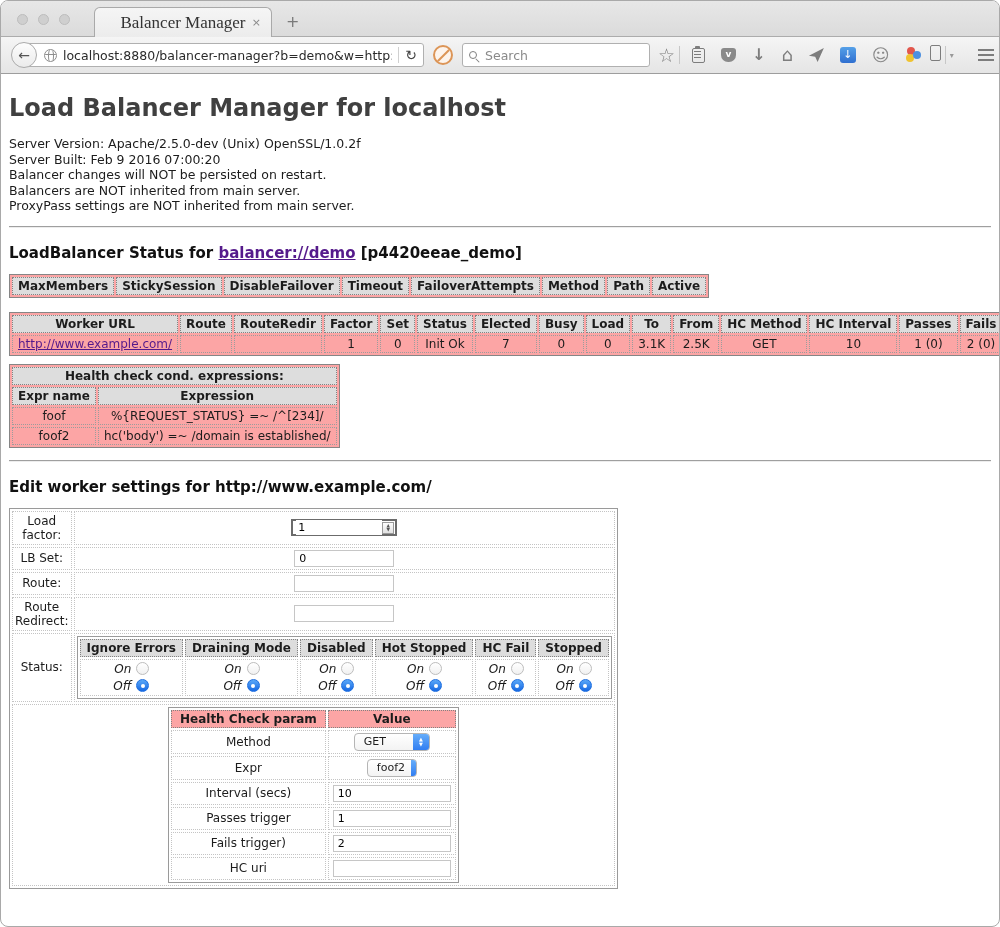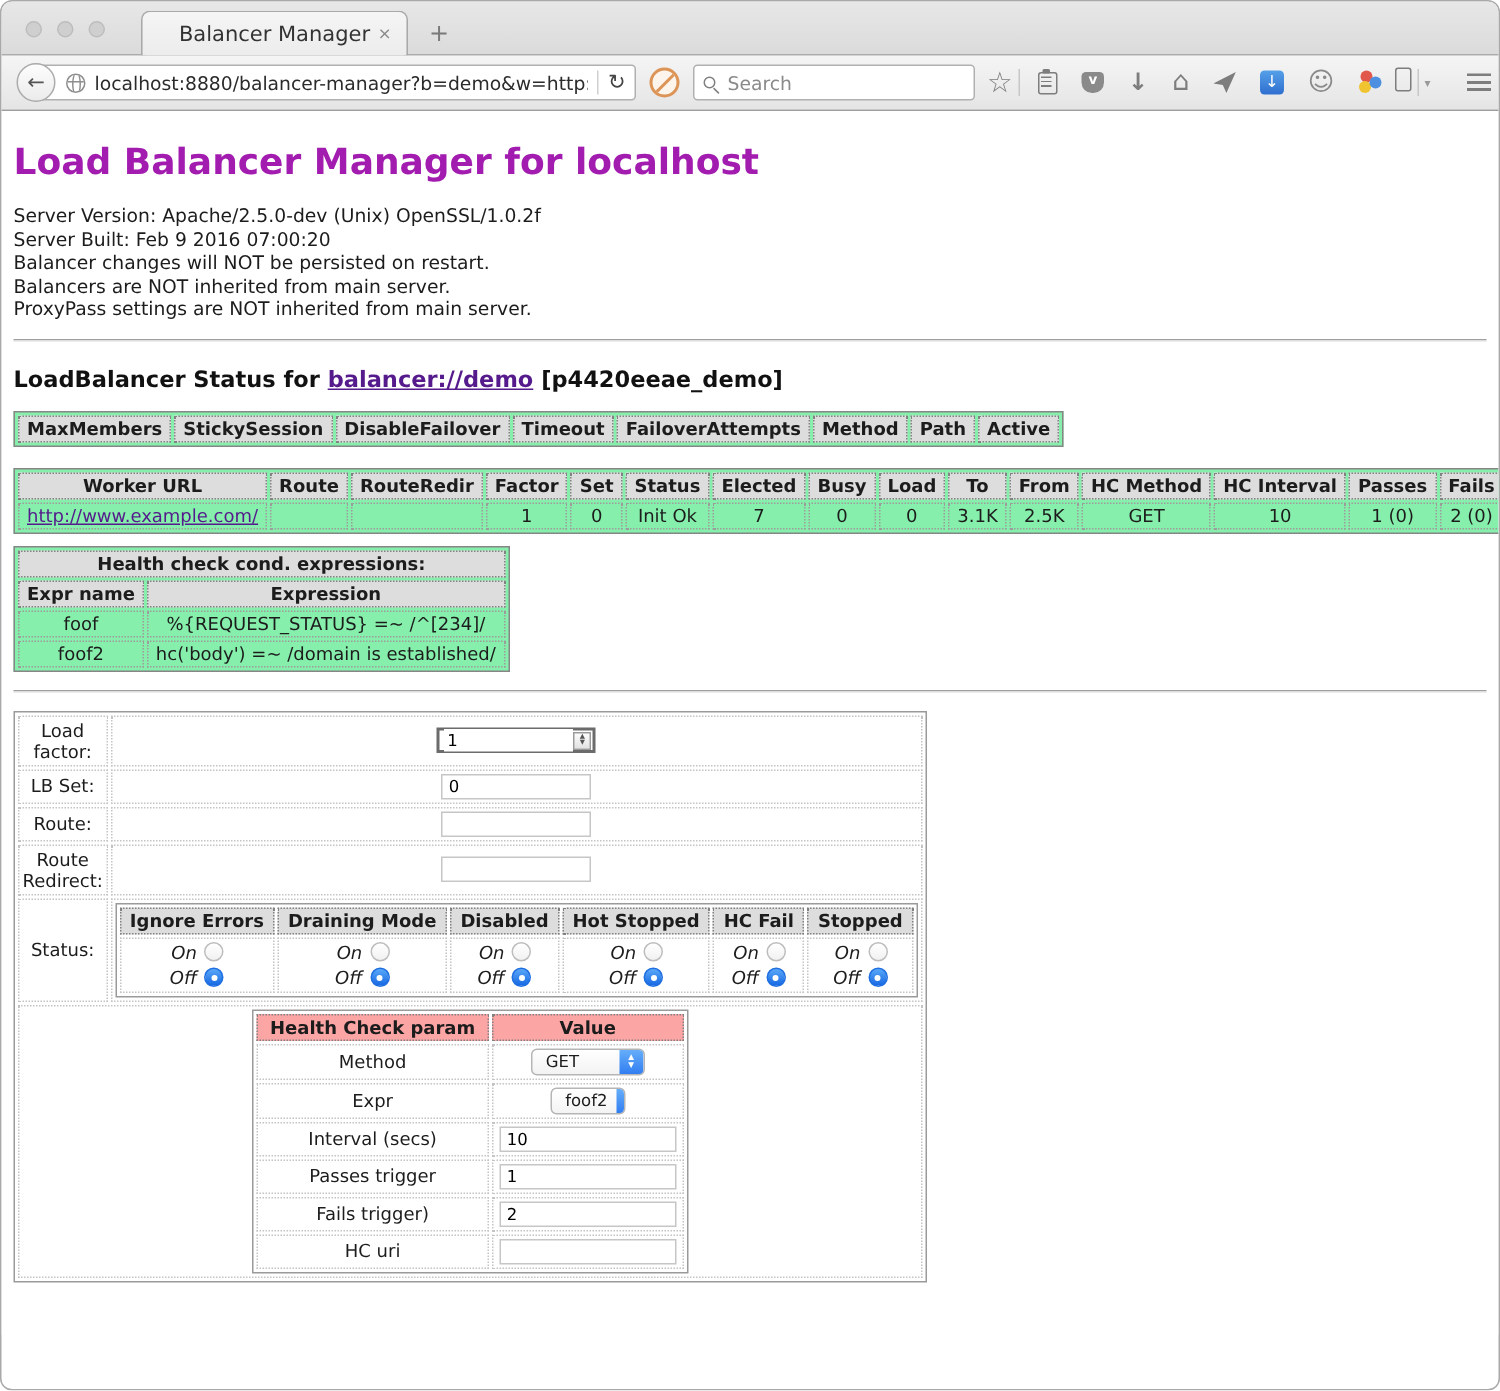--- a/index.html
+++ b/index.html
@@ -11,21 +11,21 @@
 
   
   .tabbar { height:36px; background:linear-gradient(#e7e7e7,#dbdbdb); position:relative;
             border-bottom:1px solid #acacac; display:flex; align-items:flex-end; }
   .traffic { position:absolute; top:13px; left:16px; display:flex; gap:10px; }
   .light { width:11px; height:11px; border-radius:50%; background:#cfcfcf; border:1px solid #bdbdbd; }
   .tab { margin-left:93px; width:178px; height:30px; margin-bottom:-1px; z-index:2;
          background:linear-gradient(#f5f5f5,#ececec); border:1px solid #a9a9a9; border-bottom:none;
          border-radius:6px 6px 0 0; display:flex; align-items:center; justify-content:center;
          position:relative; }
-  .tab-title { font-size:14px; color:#333; }
+  .tab-title { font-size:17px; color:#333;font-family:Liberation Serif, serif; }
   .tab-close { position:absolute; right:10px; top:8px; font-size:11px; color:#8a8a8a; cursor:default; }
   .newtab { font-size:16px; color:#7a7a7a; margin:0 0 6px 14px; line-height:1; }
 
   
   .toolbar { height:37px; background:linear-gradient(#f5f5f5,#e5e5e5); border-bottom:1px solid #9d9d9d;
              display:flex; align-items:center; padding:0 10px; }
   .back-btn { width:26px; height:26px; border-radius:50%; border:1px solid #ababab;
               background:linear-gradient(#fdfdfd,#ebebeb); color:#555; font-size:14px; line-height:24px;
               text-align:center; z-index:2; margin-right:-13px; flex:0 0 auto; }
   .urlbar { flex:0 0 400px; height:24px; background:#fff; border:1px solid #b0b0b0; border-radius:3px;
@@ -73,28 +73,28 @@
   .dot.b { background:#4d90e0; left:7px; top:4px; }
   .device { width:11px; height:16px; border:1.5px solid #7d7d7d; border-radius:2px; display:inline-block; }
   .caret { font-size:8px; color:#9a9a9a; }
   .burger { width:16px; height:12px;
             background:repeating-linear-gradient(#7d7d7d 0 2px, transparent 2px 5px); }
   .plane { width:15px; height:14px; background:#7d7d7d;
            clip-path:polygon(0 55%, 100% 0, 58% 100%, 42% 62%); }
 
   
   .content { padding:8px 8px 0 8px; background:#fff; height:816px; overflow:hidden; }
-  h1 { font-size:24px; margin:12px 0 14px 0; color:#a21caf; letter-spacing:0; }
+  h1 { font-size:24px; margin:12px 0 14px 0; color:#404040; letter-spacing:0; }
   .info div { font-size:12.5px; color:#1c1c1c; line-height:15.5px; }
   hr.rule { border:none; border-top:1px solid #9f9f9f; border-bottom:1px solid #ededed; margin:12px 0; }
   h3 { font-size:15px; margin:16px 0 12px 0; color:#111; }
   a.plink { color:#551a8b; text-decoration:underline; }
 
   table.htbl { border-collapse:separate; border-spacing:2px; border:1px solid #868686;
-               background:#86efac; font-size:12px; color:#1c1c1c; }
+               background:#fca5a5; font-size:12px; color:#1c1c1c; }
   table.htbl th { background:#ddd; border:1px dotted #828282; padding:1px 5px; font-weight:bold;
                   text-align:center; white-space:nowrap; }
   table.htbl td { border:1px dotted #9c9c9c; padding:1px 5px; text-align:center; white-space:nowrap; }
   table.wtbl { width:984px; }
   td.lalign { text-align:left; }
 
   .gap14 { height:14px; } .gap8 { height:8px; }
 
   
   table.ftbl { border-collapse:separate; border-spacing:2px; border:1px solid #9a9a9a; width:564px;
@@ -314,20 +314,21 @@
       </tr>
       <tr>
         <td>foof2</td>
         <td class="lalign">hc('body') =~ /domain is established/</td>
       </tr>
     </tbody>
       </table>
 
     <hr class="rule">
 
+    <h3>Edit worker settings for http://www.example.com/</h3>
 
     <table class="ftbl">
       <tbody>
       <tr>
         <td class="flabel">Load factor:</td>
         <td>
           <span class="numwrap">
             <input value="1" style="">
             <span class="stepper">▲<br>▼</span>
           </span>

